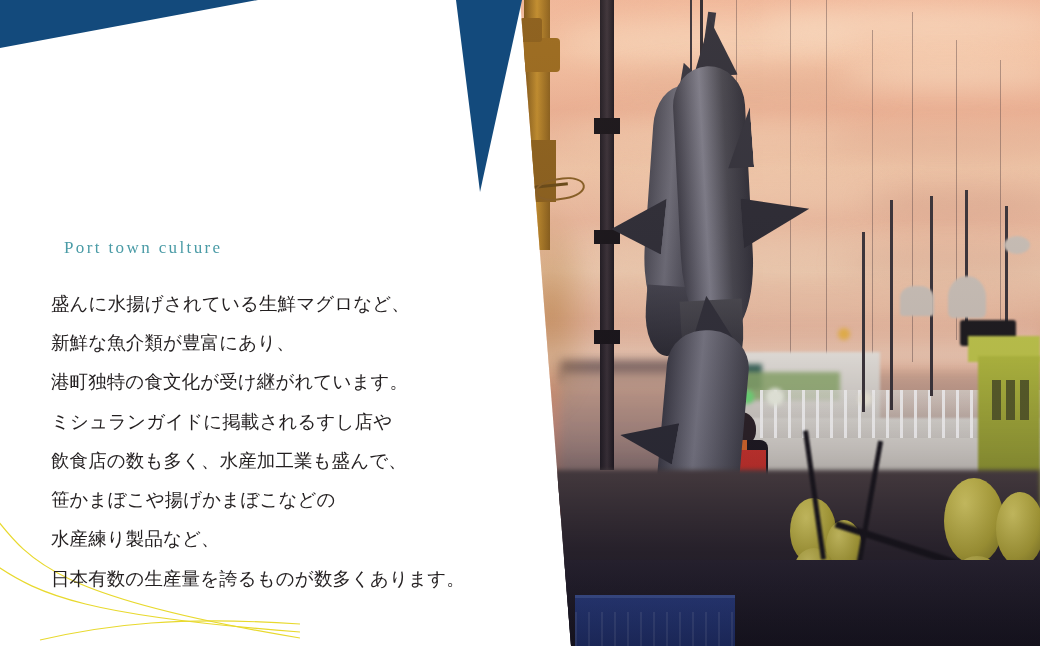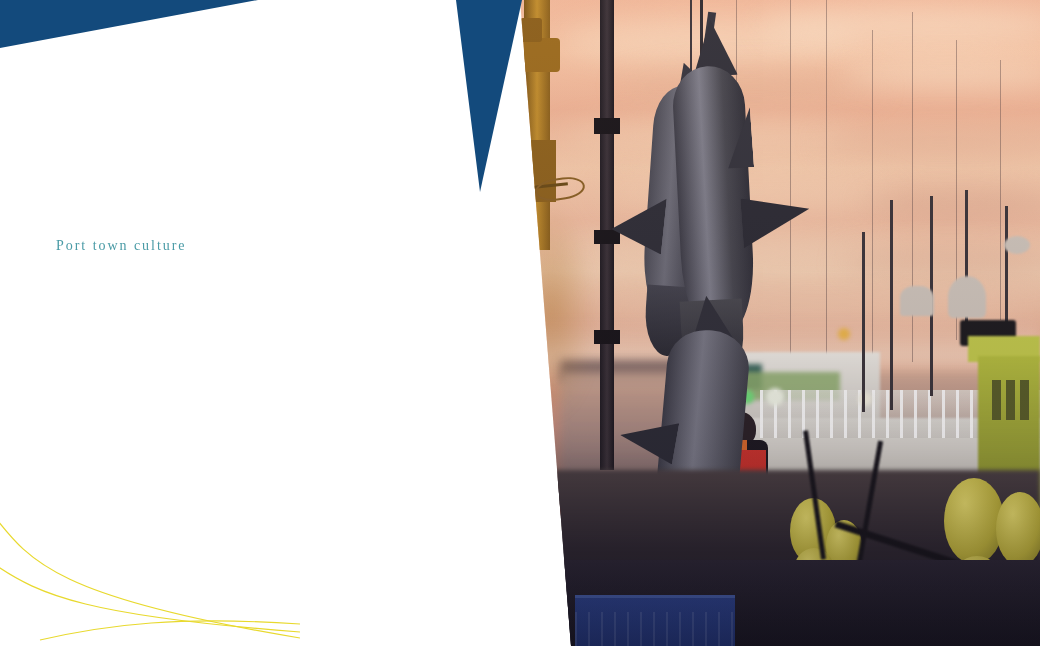--- a/index.html
+++ b/index.html
@@ -375,23 +375,23 @@
   #content { position:absolute; left:0; top:0; width:540px; height:646px; }
   #heading {
     position:absolute; left:50px; top:62px; width:450px;
     font-family:"Liberation Serif", serif;
     font-size:50px; line-height:1.32;
     color:#14436f; font-weight:700;
     letter-spacing:.035em;
     white-space:pre-line;
   }
   #subtitle {
-    position:absolute; left:56px; top:238px;
+    position:absolute; left:64px; top:238px;
     font-family:"Liberation Serif", serif;
-    font-size:14px; color:#4a9ba6;
+    font-size:17px; color:#4a9ba6;
     letter-spacing:.14em;
   }
   #body-copy {
     position:absolute; left:51px; top:284px; width:470px;
     font-family:"Liberation Sans", sans-serif;
     font-size:18.5px; line-height:2.12;
     color:#231f20;
     letter-spacing:.005em;
     white-space:pre-line;
   }
@@ -535,15 +535,23 @@
   <div id="blue-wedge"></div>
 
   <svg id="curves" viewBox="0 0 300 126" width="300" height="126" fill="none">
     <path d="M -6 -4 C 30 42, 58 78, 300 118" stroke="#e8d92e" stroke-width="1.2" fill="none"></path>
     <path d="M -6 44 C 40 76, 90 96, 300 112" stroke="#e8d92e" stroke-width="1.2" fill="none"></path>
     <path d="M 40 120 C 110 104, 180 96, 300 104" stroke="#e8d92e" stroke-width="1.1" fill="none"></path>
   </svg>
 
   <div id="content">
     <div id="subtitle">Port town culture</div>
+    <p id="body-copy">盛んに水揚げされている生鮮マグロなど、
+新鮮な魚介類が豊富にあり、
+港町独特の食文化が受け継がれています。
+ミシュランガイドに掲載されるすし店や
+飲食店の数も多く、水産加工業も盛んで、
+笹かまぼこや揚げかまぼこなどの
+水産練り製品など、
+日本有数の生産量を誇るものが数多くあります。</p>
   </div>
 
 </div>
 
 </body></html>

